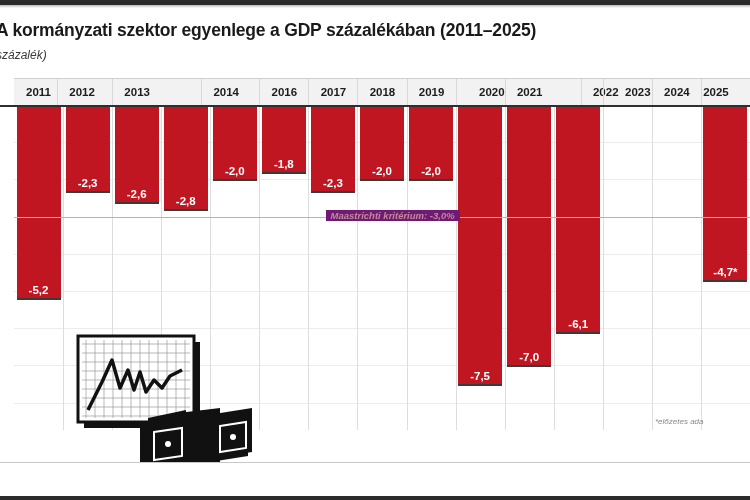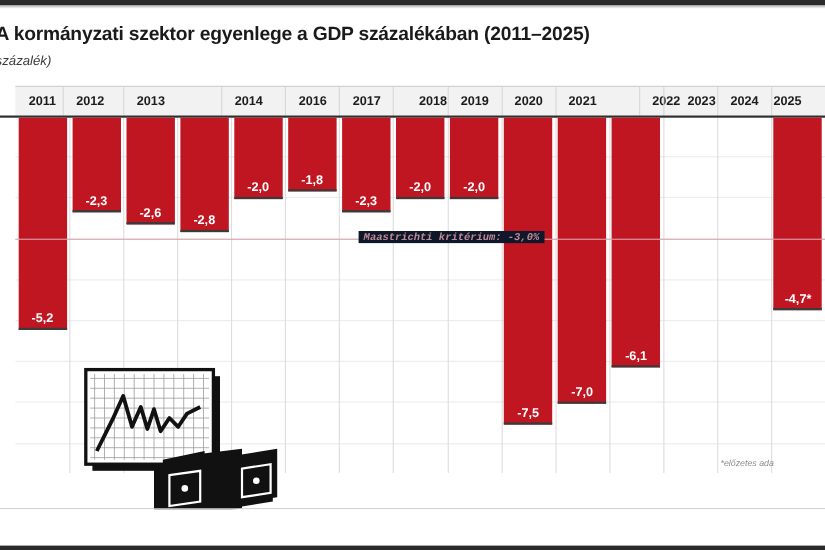--- a/index.html
+++ b/index.html
@@ -97,24 +97,23 @@
     position: absolute; left: 0;
     width: 736px; height: 1px;
     background: #d9a3ac;
   }
   .maastricht-label {
     position: absolute;
     font-size: 9.5px;
     font-style: italic;
     font-weight: bold;
     color: #c08b95;
-    background: #0f172a;
+    background: #701a75;
     padding: 0 5px;
     white-space: nowrap;
-    font-family: Liberation Mono, monospace;
   }
 
   
   .bar {
     position: absolute;
     background: #bf1622;
     border-bottom: 2px solid #3a3a3a;
     box-sizing: border-box;
   }
   .bar-label {
@@ -175,23 +174,23 @@
 
   <div class="chart">
     <div class="header-row" id="year-header">
         <div class="year-cell" style="left: 0px; width: 49.0667px;">2011</div>
         <div class="year-cell" style="left: 31px; width: 49.0667px; margin-left: 12px;">2012</div>
         <div class="year-cell" style="left: 98.1333px; width: 49.0667px;">2013</div>
         <div class="year-cell" style="left: 147.2px; width: 49.0667px; margin-left: 40px;">2014</div>
         <div class="year-cell" style="left: 196.267px; width: 49.0667px; margin-top: 36px;">2015</div>
         <div class="year-cell" style="left: 245.333px; width: 49.0667px;">2016</div>
         <div class="year-cell" style="left: 294.4px; width: 49.0667px;">2017</div>
-        <div class="year-cell" style="left: 343.467px; width: 49.0667px; text-align: right;">2018</div>
+        <div class="year-cell" style="left: 343.467px; width: 49.0667px;">2018</div>
         <div class="year-cell" style="left: 392.533px; width: 49.0667px;">2019</div>
-        <div class="year-cell" style="left: 441.6px; width: 49.0667px;">2020</div>
+        <div class="year-cell" style="left: 441.6px; width: 49.0667px; text-align: right;">2020</div>
         <div class="year-cell" style="left: 490.667px; width: 49.0667px;">2021</div>
         <div class="year-cell" style="left: 539.733px; width: 49.0667px; margin-left: 27px;">2022</div>
         <div class="year-cell" style="left: 588.8px; width: 49.0667px; padding-left: 20px;">2023</div>
         <div class="year-cell" style="left: 637.867px; width: 49.0667px;">2024</div>
         <div class="year-cell" style="left: 686.933px; width: 29px;">2025</div>
       </div>
     <div class="plot" id="plot">
         <div class="hline" style="top: 37.2px;"></div>
         <div class="hline" style="top: 74.4px;"></div>
         <div class="hline" style="top: 111.6px;"></div>

